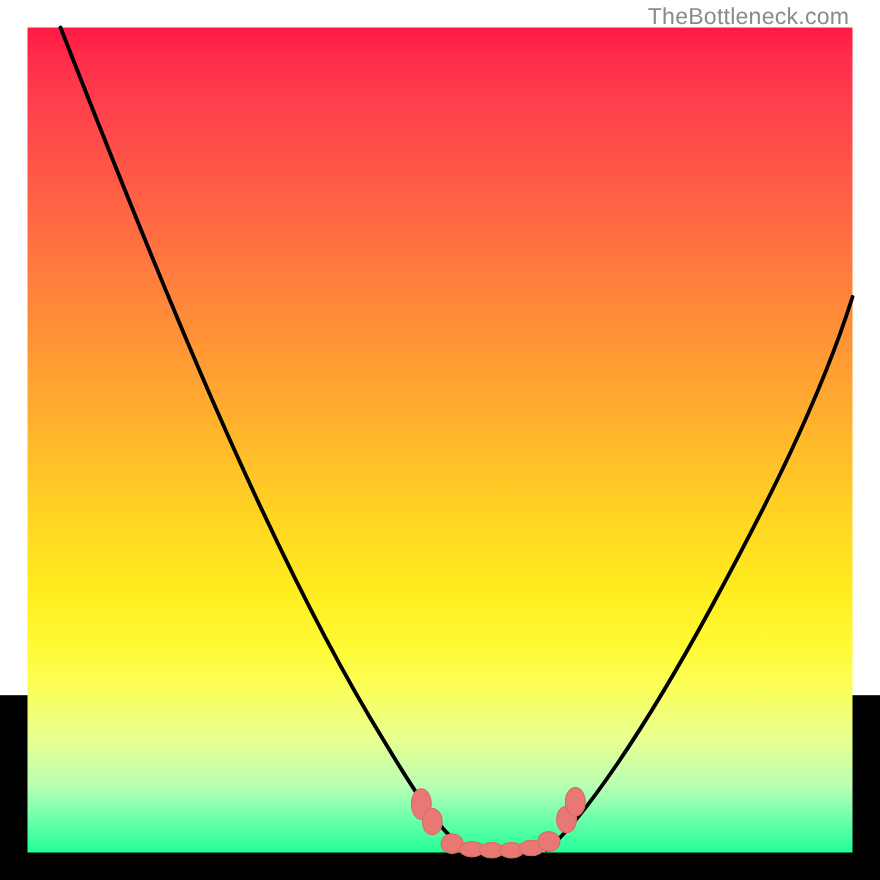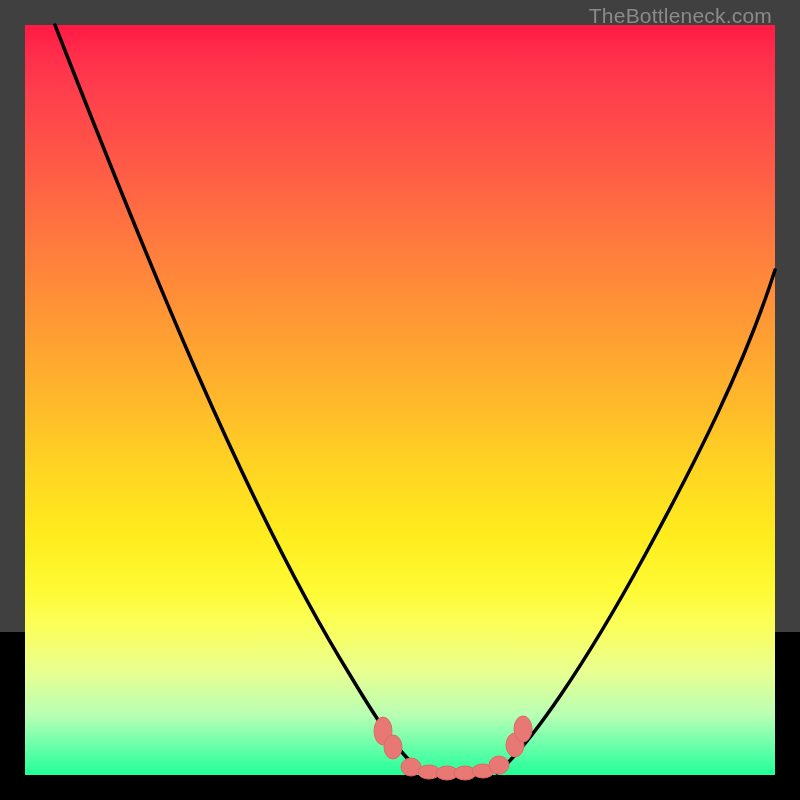--- a/index.html
+++ b/index.html
@@ -10,21 +10,21 @@
     overflow: hidden;
     background: #000;
     font-family: Arial, Helvetica, sans-serif;
   }
   .frame {
     position: absolute;
     left: 0;
     top: 0;
     width: 800px;
     height: 632px;
-    background: #404040;
+    background: #ffffff;
   }
   .plot {
     position: absolute;
     left: 25px;
     top: 25px;
     width: 750px;
     height: 750px;
     background: linear-gradient(
       to bottom,
       #ff1a44 0%,

